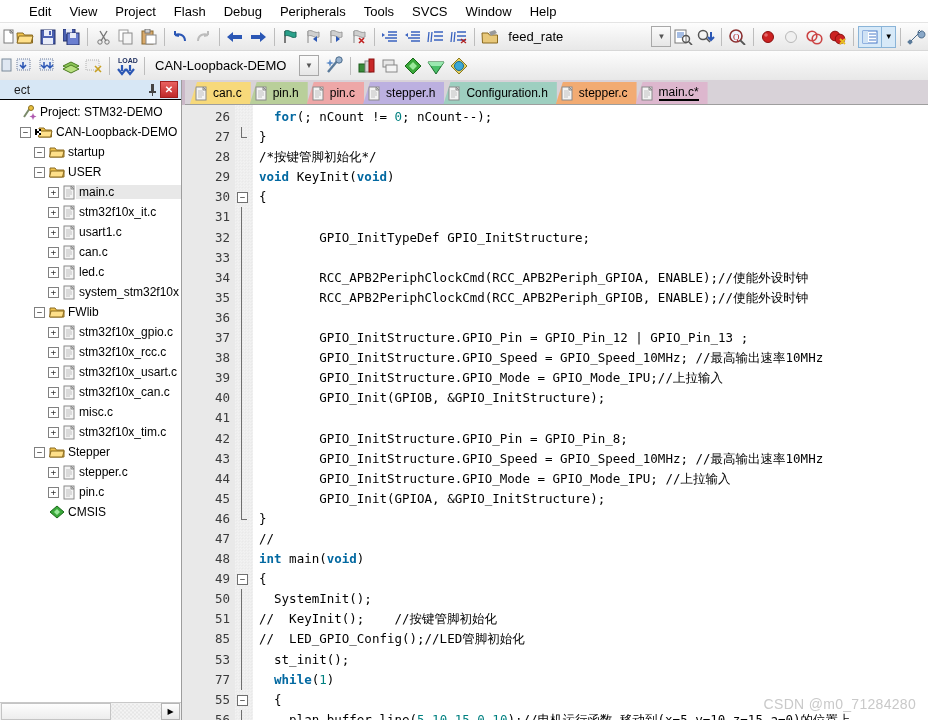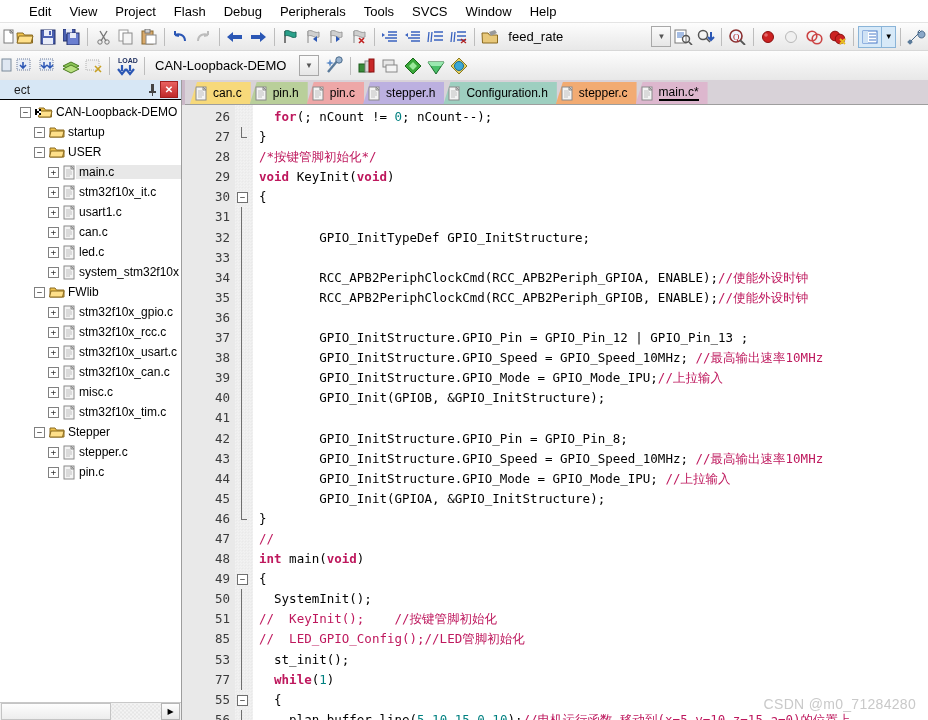--- a/index.html
+++ b/index.html
@@ -169,22 +169,22 @@
   .fendh { position: absolute; left: 6px; top: 10px; width: 6px; height: 1px; background: #6f6f6f; }
   .code {
     flex: 1; padding-top: 2px; padding-left: 6px;
     font-family: "DejaVu Sans Mono", monospace;
     font-size: 12.5px;
     white-space: pre;
     overflow: hidden;
     position: relative;
   }
   .code .cl { height: 20.1px; line-height: 20.1px; }
-  .kw { color: #be185d; font-weight: bold; }
-  .cm { color: #be185d; }
+  .kw { color: #0369a1; font-weight: bold; }
+  .cm { color: #000000; }
   .num { color: #008080; }
   .pn { color: #000; }
 
   .watermark {
     position: absolute; right: 12px; bottom: 8px;
     color: #c9c9c9; font-size: 14px;
     font-family: "Liberation Sans", sans-serif;
     letter-spacing: 0.3px;
     pointer-events: none;
   }
@@ -515,20 +515,32 @@
               <rect x="4" y="1" width="3" height="7" fill="#444"></rect>
               <rect x="2" y="8" width="7" height="2" fill="#444"></rect>
               <rect x="5" y="10" width="1" height="3" fill="#444"></rect>
             </svg>
         </div>
         <div class="close-btn">✕</div>
       </div>
 
       <div class="tree" id="tree">
           <div class="trow">
+            <div class="tspace" style="width: 6px;"></div>
+            <div class="tspace" style="width: 11px;"></div>
+            <span style="display: flex; align-items: center; margin-left: 4px; flex: 0 0 auto;">
+              <svg width="16" height="15">
+                <path d="M3 12 L9 3" stroke="#7a8a6a" stroke-width="2"></path>
+                <circle cx="10" cy="3" r="2.5" fill="#e8c040" stroke="#8a7020"></circle>
+                <path d="M12 8 l1 2.5 l2.5 1 l-2.5 1 l-1 2.5 l-1 -2.5 l-2.5 -1 l2.5 -1z" fill="#b05ab0"></path>
+              </svg>
+            </span>
+            <span class="lbl">Project: STM32-DEMO</span>
+          </div>
+          <div class="trow">
             <div class="tspace" style="width: 20px;"></div>
             <div class="tog">−</div>
             <span style="display: flex; align-items: center; margin-left: 4px; flex: 0 0 auto;">
               <svg width="18" height="14">
                 <path d="M4 3 h5 l1.5 2 h6 v7 h-12.5z" fill="#f0c24b" stroke="#8a6a20"></path>
                 <path d="M5 6 h12 l-1.5 6 h-12z" fill="#ffe08a" stroke="#8a6a20"></path>
                 <rect x="0" y="4" width="6" height="6" fill="#fff"></rect>
                 <path d="M0 4 h2 v2 h2 v2 h-2 v2 h-2z M2 6 h2 v-2 h2 v2 h-2 v2 h2 v2 h-2 v-2 h-2z" fill="#000"></path>
               </svg>
             </span>
@@ -766,20 +778,31 @@
             <span style="display: flex; align-items: center; margin-left: 4px; flex: 0 0 auto;">
               <svg width="13" height="15">
                 <rect x="1" y="1" width="10" height="13" fill="#f4f4f4" stroke="#8a8a8a"></rect>
                 <path d="M8 1 L11 4 L8 4 Z" fill="#dcdcdc" stroke="#8a8a8a"></path>
                 <g stroke="#c0c0c0">
                   <path d="M3 5 h5 M3 7 h6 M3 9 h6 M3 11 h4"></path>
                 </g>
               </svg>
             </span>
             <span class="lbl">pin.c</span>
+          </div>
+          <div class="trow">
+            <div class="tspace" style="width: 34px;"></div>
+            <div class="tspace" style="width: 11px;"></div>
+            <span style="display: flex; align-items: center; margin-left: 4px; flex: 0 0 auto;">
+              <svg width="16" height="14">
+                <path d="M8 1 L15 7 L8 13 L1 7z" fill="#3aa83a" stroke="#1a6a1a"></path>
+                <path d="M8 4 L11 7 L8 10 L5 7z" fill="#9ae89a"></path>
+              </svg>
+            </span>
+            <span class="lbl">CMSIS</span>
           </div>
         </div>
 
       <div class="panel-hscroll">
         <div class="hs-thumb"></div>
         <div class="hs-track"></div>
         <div class="hs-btn">▶</div>
       </div>
     </div>
 

